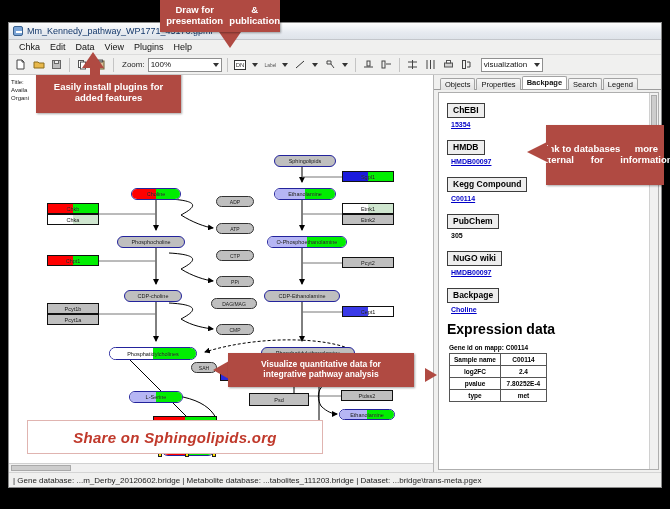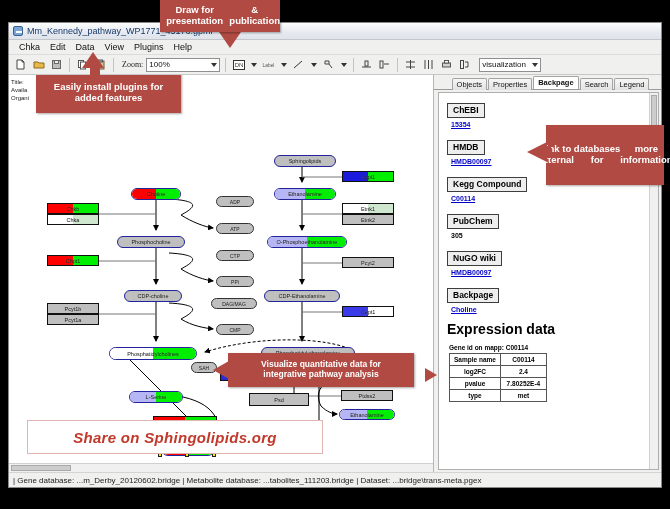--- a/index.html
+++ b/index.html
@@ -54,21 +54,21 @@
     gap:3px;
   }
   .tbtn {
     width:15px;height:15px;
     display:flex;align-items:center;justify-content:center;
     font-size:9px;color:#555;
     background:transparent;
     border:1px solid transparent;
   }
   .tsep { width:1px;height:14px;background:#c4c4c4;margin:0 2px;}
-  .zoomlbl { font-size:8px; color:#222; margin-left:3px;font-family:Liberation Serif, serif;}
+  .zoomlbl { font-size:8px; color:#222; margin-left:3px;}
   .combo {
     height:14px;border:1px solid #8f8f8f;background:#fff;
     font-size:8px;display:flex;align-items:center;
     padding:0 2px; color:#111; position:relative;
   }
   .combo .arrow{
     position:absolute;right:2px;top:50%;transform:translateY(-50%);
     border-left:3px solid transparent;border-right:3px solid transparent;
     border-top:4px solid #333;
   }
@@ -134,21 +134,21 @@
   
   .handle {
     position:absolute;width:4px;height:4px;background:#ffe400;border:1px solid #222;
     z-index:9;
   }
 
   
   .tabs {
     display:flex; align-items:flex-end; height:15px;
     padding-left:6px; gap:1px;
-    background:#f0f0ef; border-bottom:1px solid #9c9c9c;justify-content:center;
+    background:#f0f0ef; border-bottom:1px solid #9c9c9c;
   }
   .tab {
     font-size:7.5px; padding:1px 4px 1px;
     border:1px solid #a3a3a3; border-bottom:none;
     background:linear-gradient(#f6f6f6,#e2e2e2);
     color:#111; border-radius:2px 2px 0 0;
     position:relative; top:1px;
   }
   .tab.active { background:#fff; top:0; padding-bottom:2px; font-weight:bold;}
   .backpage {

